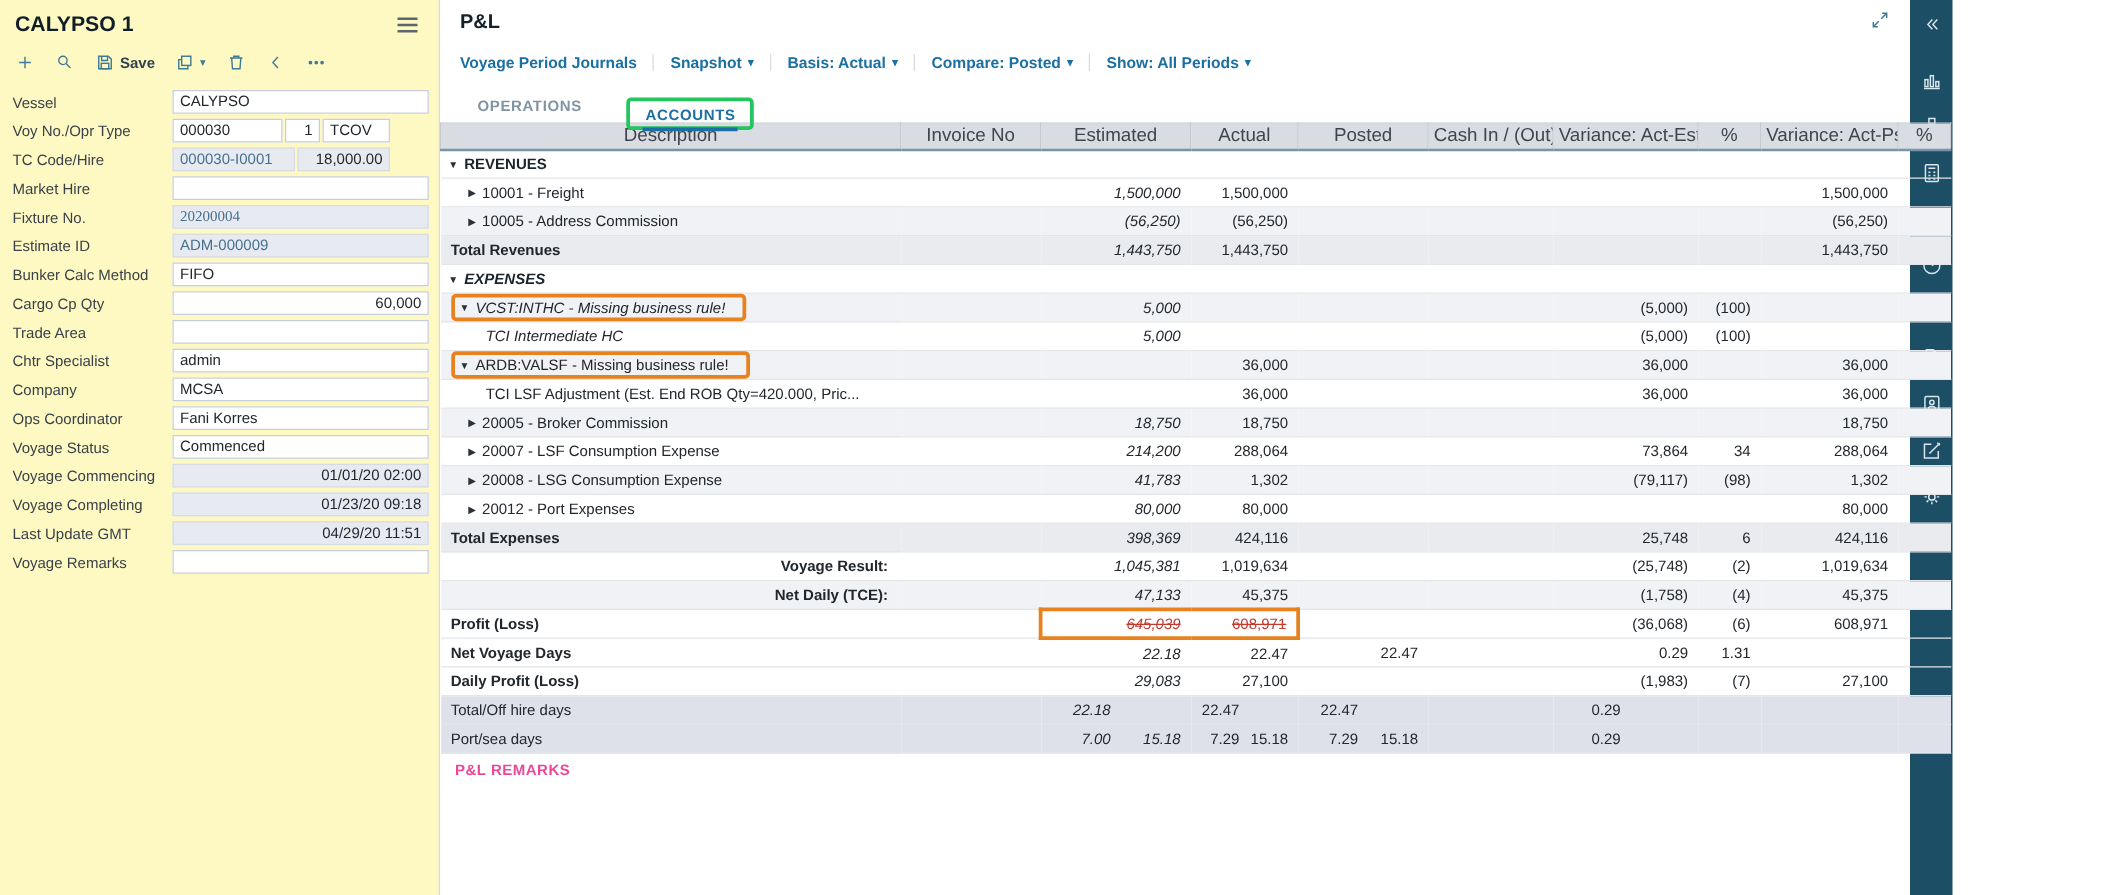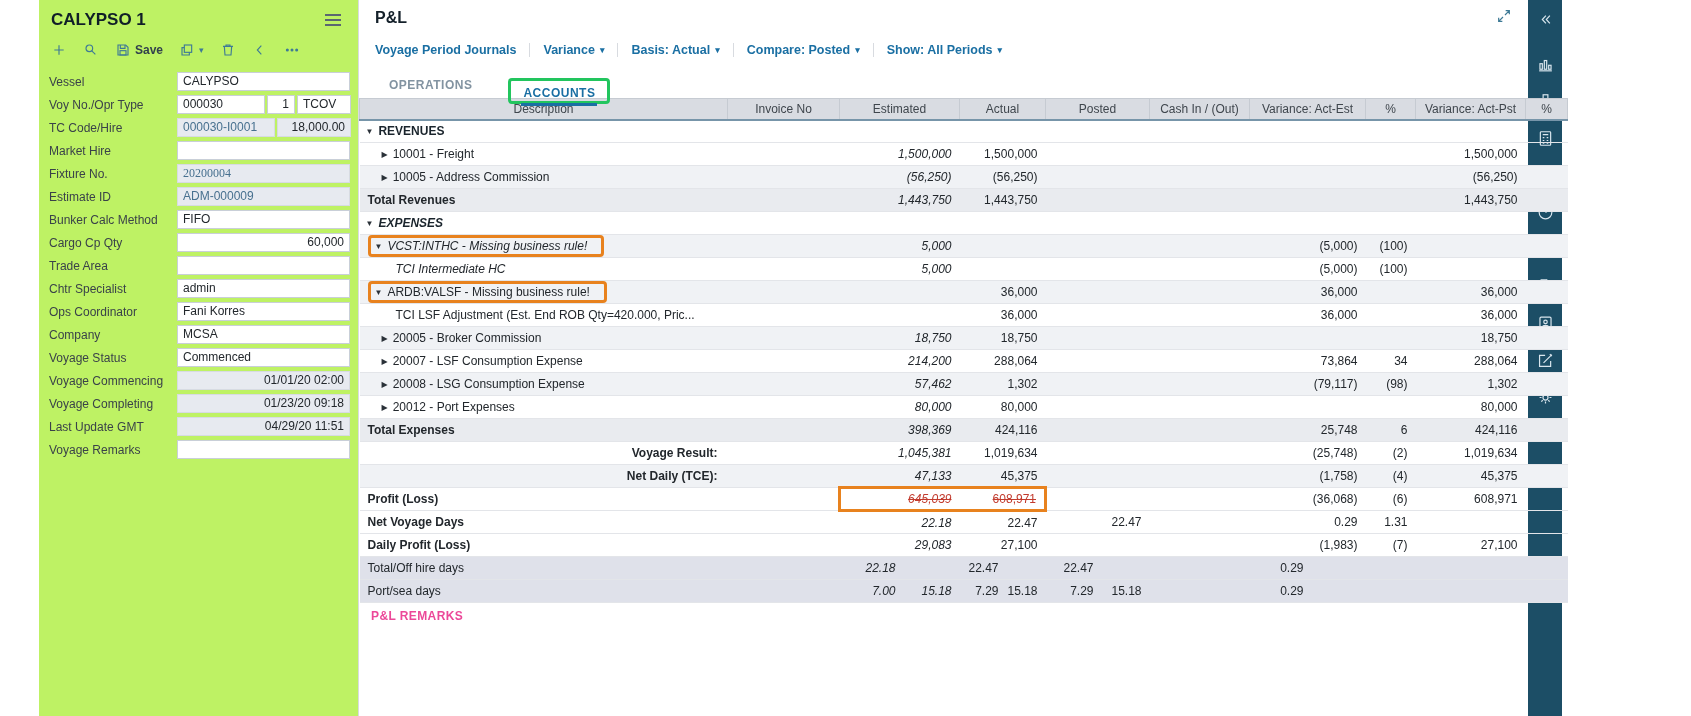--- a/index.html
+++ b/index.html
@@ -4,21 +4,21 @@
 <style>
   * { box-sizing: border-box; }
   html,body { margin:0; padding:0; }
   body {
     width:1691px; height:716px; background:#ffffff; overflow:hidden;
     font-family:"Liberation Sans", sans-serif; color:#22272c; position:relative;
   }
   .app { display:flex; width:1562px; height:716px; }
 
   
-  .left-panel { width:320px; flex:none; background:#bef264; border-right:1px solid #D8DBE0;margin-left:39px; }
+  .left-panel { width:352px; flex:none; background:#fef9c3; border-right:1px solid #D8DBE0; }
   .lp-header { display:flex; justify-content:space-between; align-items:center; padding:10px 14px 4px 12px; }
   .lp-title { font-size:17px; font-weight:bold; color:#101E28; }
   .hamburger { display:flex; flex-direction:column; gap:3px; cursor:pointer; padding:3px; }
   .hamburger i { display:block; width:16px; height:2px; background:#5A6770; }
   .lp-toolbar { display:flex; align-items:flex-start; gap:16px; padding:8px 12px 10px 12px; }
   .tool { display:inline-flex; align-items:center; gap:4px; color:#3E7A96; cursor:pointer; }
   .tool svg { display:block; }
   .tool .tlabel { font-size:12px; font-weight:bold; color:#32414D; }
   .tool .tcaret { font-size:9px; color:#3E7A96; }
   .lp-fields { padding:2px 8px 0 10px; }
@@ -46,21 +46,21 @@
   .tlink .caret { font-size:9px; }
   .m-tabs { height:32px; display:flex; align-items:flex-end; gap:34px; padding:0 0 0 28px; position:relative; z-index:4; }
   .tab { font-size:12px; font-weight:bold; letter-spacing:.5px; color:#8293A1; padding:4px 2px 6px; cursor:pointer; }
   .tab.active { color:#1A6FA3; border-bottom:3px solid #1A6FA3; padding-bottom:3px; }
   .annot-box { display:inline-block; border:3px solid #22c55e; border-radius:4px; padding:2px 10px 0 10px; margin-bottom:-6px; background:transparent; }
 
   
   table.pl { width:1208px; border-collapse:collapse; table-layout:fixed; font-size:12px; }
   .pl thead th {
     background:#D9DCE2; border:1px solid #C6CBD2; border-bottom:2px solid #7795A9;
-    height:21px; font-weight:normal; font-size:12px; color:#3F464D; text-align:center;
+    height:21px; font-weight:normal; font-size:15px; color:#3F464D; text-align:center;
     white-space:nowrap; overflow:hidden; padding:0 4px;
   }
   .pl tbody td { height:23px; border-bottom:1px solid #E3E5E9; padding:0 8px 0 0; white-space:nowrap; overflow:hidden; }
   .pl td.c-desc { overflow:visible; padding-right:4px; }
   .pl td.c-num { text-align:right; }
   .pl td.c-est { font-style:italic; }
   tr.bg-alt td { background:#F0F2F5; }
   tr.bg-total td { background:#E9EBEF; }
   tr.bg-days td { background:#DFE1EA; }
   tr.topline td { border-top:1px solid #C6CBD2; }
@@ -199,29 +199,29 @@
             <span class="box input" style="flex: 1 1 0%;"></span>
           </div>
         </div>
         <div class="fld">
           <span class="fld-label">Chtr Specialist</span>
           <div class="fld-boxes">
             <span class="box input" style="flex: 1 1 0%;">admin</span>
           </div>
         </div>
         <div class="fld">
+          <span class="fld-label">Company</span>
+          <div class="fld-boxes">
+            <span class="box input" style="flex: 1 1 0%;">MCSA</span>
+          </div>
+        </div>
+        <div class="fld">
           <span class="fld-label">Ops Coordinator</span>
           <div class="fld-boxes">
             <span class="box input" style="flex: 1 1 0%;">Fani Korres</span>
-          </div>
-        </div>
-        <div class="fld">
-          <span class="fld-label">Company</span>
-          <div class="fld-boxes">
-            <span class="box input" style="flex: 1 1 0%;">MCSA</span>
           </div>
         </div>
         <div class="fld">
           <span class="fld-label">Voyage Status</span>
           <div class="fld-boxes">
             <span class="box input" style="flex: 1 1 0%;">Commenced</span>
           </div>
         </div>
         <div class="fld">
           <span class="fld-label">Voyage Commencing</span>
@@ -257,21 +257,21 @@
         <svg width="16" height="16" viewBox="0 0 24 24" fill="none" stroke="#3E7A96" stroke-width="1.8">
           <path d="M13.5 10.5 L20 4 M14.5 4 H20 V9.5 M10.5 13.5 L4 20 M4 14.5 V20 H9.5"></path>
         </svg>
       </span>
     </div>
     <div class="m-toolbar">
         <span class="tlink">
           <span>Voyage Period Journals</span>
         </span>
         <span class="tlink">
-          <span>Variance</span>
+          <span>Snapshot</span>
           <span class="caret">▾</span>
         </span>
         <span class="tlink">
           <span>Basis: Actual</span>
           <span class="caret">▾</span>
         </span>
         <span class="tlink">
           <span>Compare: Posted</span>
           <span class="caret">▾</span>
         </span>
@@ -446,21 +446,21 @@
             <td class="c-num"></td>
             <td class="c-num"></td>
             <td class="c-num"><span>73,864</span></td>
             <td class="c-num"><span>34</span></td>
             <td class="c-num"><span>288,064</span></td>
             <td class="c-num"></td>
           </tr>
           <tr class="bg-alt">
             <td class="c-desc" style="padding-left: 22px;"><span><span class="tri">▶</span><span>20008 - LSG Consumption Expense</span></span></td>
             <td class="c-num"></td>
-            <td class="c-num c-est"><span>57,462</span></td>
+            <td class="c-num c-est"><span>41,783</span></td>
             <td class="c-num"><span>1,302</span></td>
             <td class="c-num"></td>
             <td class="c-num"></td>
             <td class="c-num"><span>(79,117)</span></td>
             <td class="c-num"><span>(98)</span></td>
             <td class="c-num"><span>1,302</span></td>
             <td class="c-num"></td>
           </tr>
           <tr>
             <td class="c-desc" style="padding-left: 22px;"><span><span class="tri">▶</span><span>20012 - Port Expenses</span></span></td>

